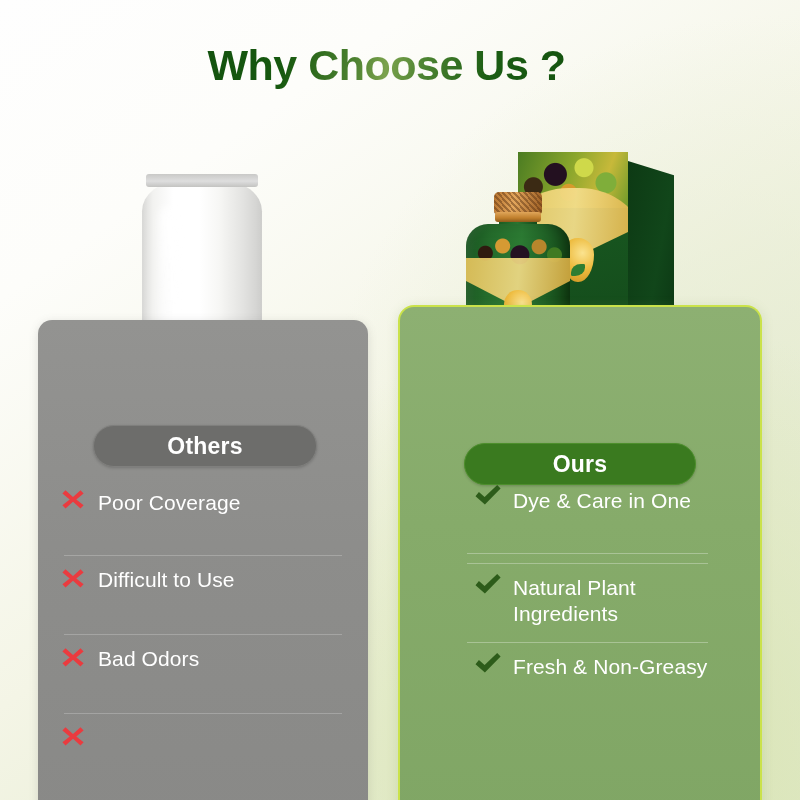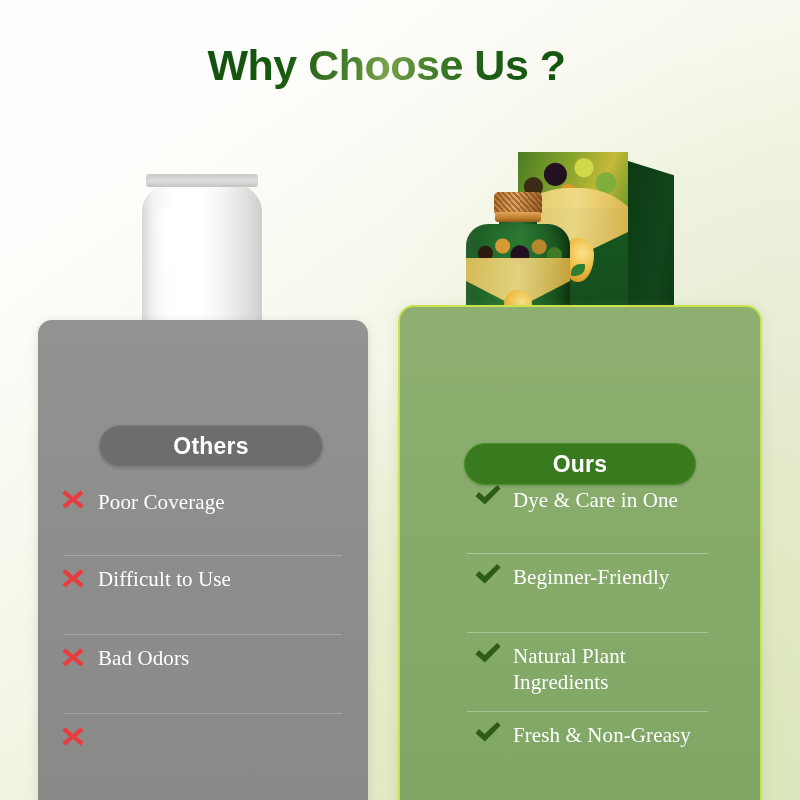--- a/index.html
+++ b/index.html
@@ -207,40 +207,39 @@
     border-radius:16px 16px 0 0;
     box-shadow:0 2px 12px rgba(120,150,90,.20);
   }
 
   .badge {
     position:absolute; height:42px; border-radius:21px;
     display:flex; align-items:center; justify-content:center;
     font-size:23px; font-weight:bold; color:#ffffff; letter-spacing:.2px;
   }
   .badge-others {
-    left:99px; top:425px; width:224px;
+    left:93px; top:425px; width:224px;
     background:#6d6d6b; border:1px solid #7f7f7d;
     box-shadow:0 1px 3px rgba(0,0,0,.18);
   }
   .badge-ours {
     left:464px; top:423px; width:232px;
     background:#3a7a1f; border:1px solid #4d8f2c;
     box-shadow:0 1px 3px rgba(0,0,0,.2);
     margin-top:20px;
   }
 
   .list { position:absolute; }
   .list-others { left:38px; top:486px; width:330px; }
   .list-ours   { left:398px; top:484px; width:336px;padding-left:43px; }
 
   .row {
     display:flex; align-items:flex-start;
     padding:0 0 0 48px; position:relative;
     min-height:60px;
-    font-family:Liberation Serif, serif;
   }
   .row .txt {
     color:#ffffff; font-size:21.5px; line-height:1.22;
     letter-spacing:.1px; padding-top:2px; padding-right:10px;
   }
   .list-others .row { padding-left:60px; }
   .list-ours .row   { padding-left:72px; }
   .list-others .row .txt { font-size:21px; }
   .list-ours .row .txt   { font-size:21px; }
 
@@ -369,46 +368,38 @@
       <span class="ico">
         <svg viewBox="0 0 30 28" width="30" height="28" aria-hidden="true">
           <path d="M2.5 14.2 L5.9 10.0 L11.6 15.0 L24.2 3.0 L27.6 6.4 L11.9 22.6 Z" fill="#2d5c1a"></path>
         </svg>
       </span>
       <span class="txt">Dye &amp; Care in One</span>
     </div>
 
     <div class="divider"></div>
 
+
+    <div class="divider"></div>
+
     <div class="row">
       <span class="ico">
         <svg viewBox="0 0 30 28" width="30" height="28" aria-hidden="true">
           <path d="M2.5 14.2 L5.9 10.0 L11.6 15.0 L24.2 3.0 L27.6 6.4 L11.9 22.6 Z" fill="#2d5c1a"></path>
         </svg>
       </span>
-      <span class="txt">Beginner-Friendly</span>
+      <span class="txt" style="max-width:178px">Natural Plant Ingredients</span>
     </div>
 
     <div class="divider"></div>
 
     <div class="row">
       <span class="ico">
         <svg viewBox="0 0 30 28" width="30" height="28" aria-hidden="true">
           <path d="M2.5 14.2 L5.9 10.0 L11.6 15.0 L24.2 3.0 L27.6 6.4 L11.9 22.6 Z" fill="#2d5c1a"></path>
         </svg>
       </span>
-      <span class="txt" style="max-width:178px">Natural Plant Ingredients</span>
-    </div>
-
-    <div class="divider"></div>
-
-    <div class="row">
-      <span class="ico">
-        <svg viewBox="0 0 30 28" width="30" height="28" aria-hidden="true">
-          <path d="M2.5 14.2 L5.9 10.0 L11.6 15.0 L24.2 3.0 L27.6 6.4 L11.9 22.6 Z" fill="#2d5c1a"></path>
-        </svg>
-      </span>
       <span class="txt">Fresh &amp; Non-Greasy</span>
     </div>
 
   </div>
 
 </div>
 
 </body></html>

